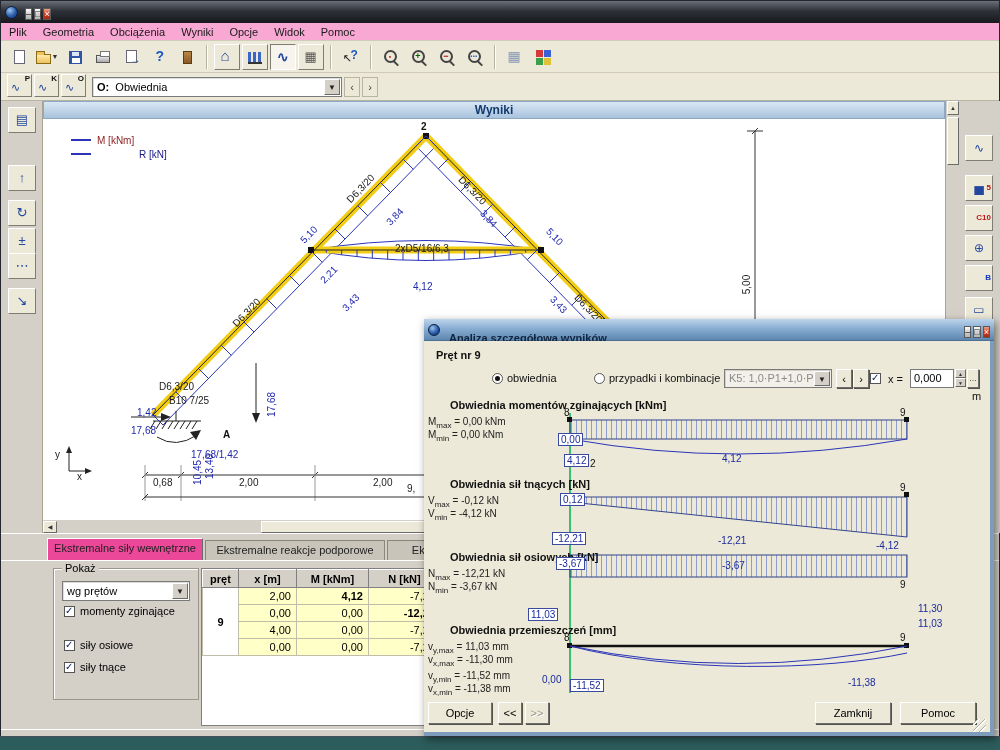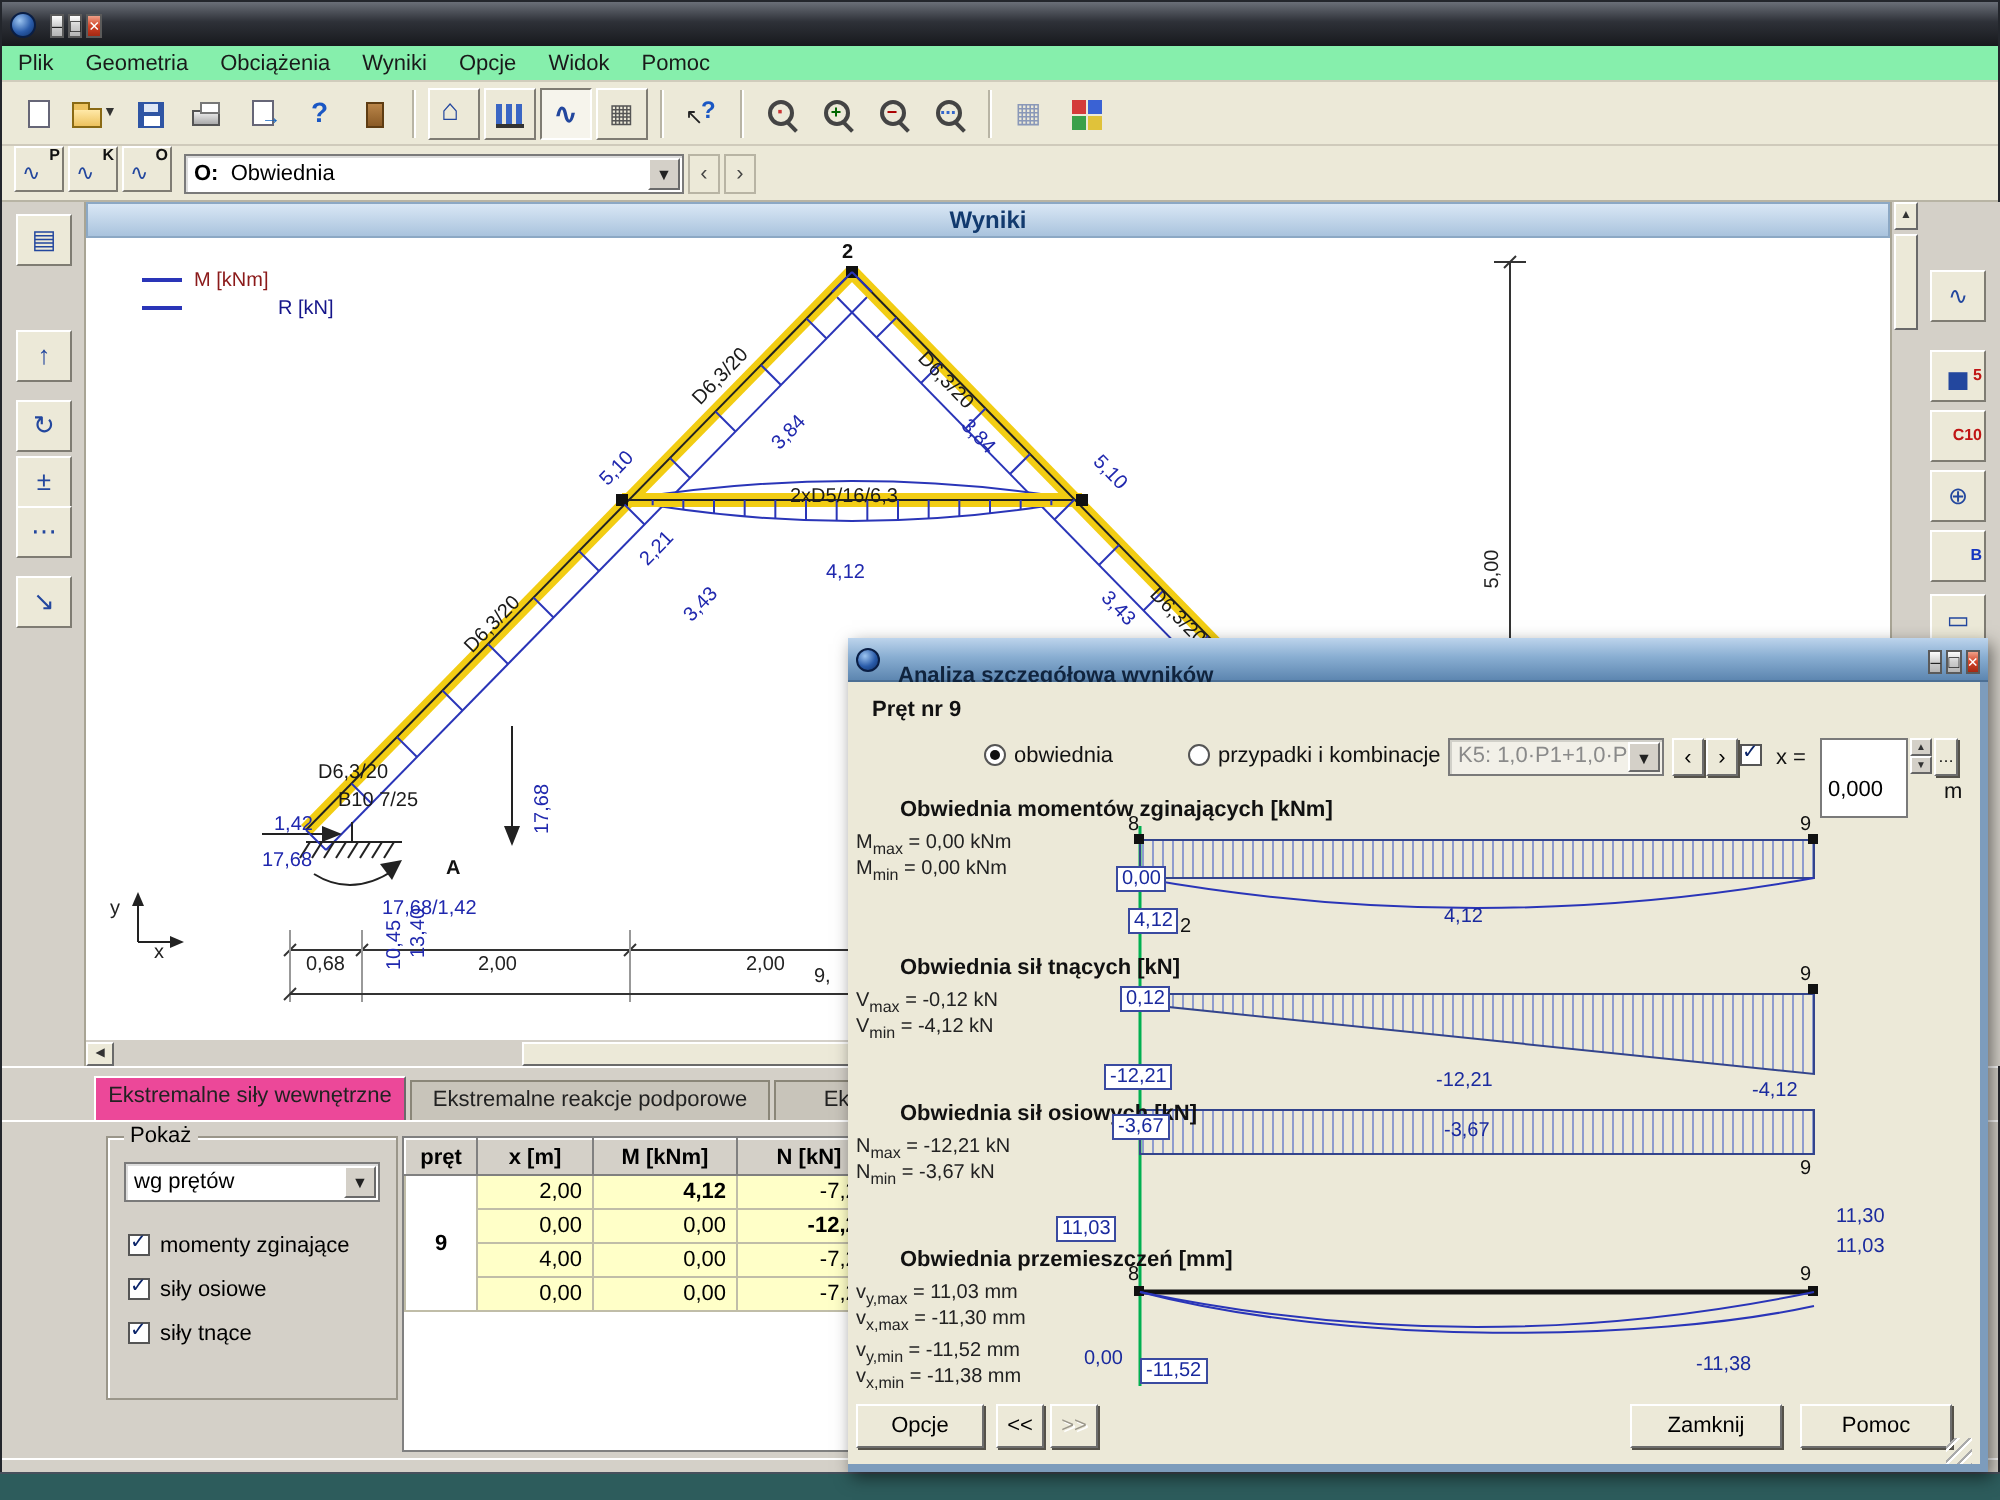--- a/index.html
+++ b/index.html
@@ -5,21 +5,21 @@
   *{margin:0;padding:0;box-sizing:border-box;font-family:"Liberation Sans","DejaVu Sans",sans-serif;}
   html,body{width:1000px;height:750px;overflow:hidden;background:#2d5c5c;}
   .window{position:absolute;left:0;top:6;width:1000px;height:736px;background:#ece9d8;border:1px solid #23262c;box-shadow:0 0 0 1px #47505c;}
   
   .titlebar{position:absolute;left:0;top:0;width:100%;height:22px;background:linear-gradient(180deg,#6a6f78,#2e3138 45%,#17191d);color:#fff;display:flex;align-items:center;padding:0 4px;}
   .appicon{width:13px;height:13px;border-radius:50%;background:radial-gradient(circle at 35% 30%,#9cc4f0,#2a5caa 55%,#0e2f66);border:1px solid #0a1e44;margin-right:5px;flex:none;}
   .tb-title{font-size:11px;font-weight:bold;flex:1;text-shadow:1px 1px 1px #000;}
   .winbtn{width:21px;height:15px;margin-left:2px;background:linear-gradient(#fdfdfd,#cfcfcf 50%,#b5b5b5);border:1px solid #5a5a5a;font-size:9px;line-height:13px;text-align:center;color:#222;}
   .winbtn.close{background:linear-gradient(#f0a088,#d04428 50%,#a52812);color:#fff;}
   
-  .menubar{position:absolute;left:0;top:22px;width:100%;height:18px;background:#86efac;border-bottom:1px solid #d0ccbc;font-size:11px;display:flex;align-items:center;}
+  .menubar{position:absolute;left:0;top:22px;width:100%;height:18px;background:#f9a8d4;border-bottom:1px solid #d0ccbc;font-size:11px;display:flex;align-items:center;}
   .mi{padding:1px 8px;color:#1a1a1a;}
   
   .toolbar{position:absolute;left:0;top:40px;width:100%;height:32px;background:#ece9d8;border-bottom:1px solid #cfcabb;display:flex;align-items:center;padding-left:4px;}
   .tbtn{width:26px;height:26px;background:transparent;border:1px solid transparent;display:inline-flex;align-items:center;justify-content:center;position:relative;margin:0 1px;}
   .tbtn.raised{border:1px solid;border-color:#fff #7f7c73 #7f7c73 #fff;background:#ece9d8;}
   .tbtn.pressed{border-color:#7f7c73 #fff #fff #7f7c73;background:#f6f4ec;}
   .tsep{width:2px;height:24px;border-left:1px solid #b8b4a4;border-right:1px solid #fff;margin:0 5px;}
   .caret{font-size:7px;color:#333;margin-left:1px;}
   .toolbar2{position:absolute;left:0;top:72px;width:100%;height:28px;background:#ece9d8;border-bottom:1px solid #b8b4a4;display:flex;align-items:center;padding-left:6px;}
   .modebtn{width:25px;height:23px;background:#ece9d8;border:1px solid;border-color:#fff #7f7c73 #7f7c73 #fff;position:relative;margin-right:2px;font-size:11px;color:#23479e;}
@@ -77,21 +77,21 @@
   .sec-title{position:absolute;left:26px;font-size:11px;font-weight:bold;color:#111;white-space:nowrap;}
   .sec-line{position:absolute;left:4px;font-size:10px;color:#222;white-space:nowrap;}
   .sec-line sub{font-size:8px;}
   .dl{position:absolute;font-size:10px;white-space:nowrap;}
   .dl.bx{background:#fff;border:1px solid #3a4aa0;color:#1a2a9e;padding:0 2px;line-height:11px;}
   .dl.pl{color:#1a2a9e;}
   .dl.nd{color:#111;}
   .rd{width:11px;height:11px;border:1px solid #555;border-radius:50%;background:#fff;display:inline-block;position:relative;vertical-align:-2px;margin-right:4px;}
   .rd.on::before{content:"";position:absolute;left:2px;top:2px;width:5px;height:5px;border-radius:50%;background:#111;}
   .dlg-label{position:absolute;font-size:11px;color:#111;white-space:nowrap;}
-  .field{position:absolute;background:#fff;border:1px solid #7a7a7a;font-size:11px;padding:19px 3px;}
+  .field{position:absolute;background:#fff;border:1px solid #7a7a7a;font-size:11px;padding:2px 3px;}
   .spin{position:absolute;width:11px;height:19px;}
   .spin div{height:9px;background:#d4d0c8;border:1px solid;border-color:#fff #666 #666 #fff;font-size:5px;text-align:center;line-height:8px;color:#333;}
   .btn3d{position:absolute;background:#ece9d8;border:1px solid;border-color:#fff #6d6d6d #6d6d6d #fff;box-shadow:1px 1px 0 #55524a;font-size:11px;text-align:center;}
   .btn3d.dis{color:#9a968a;text-shadow:1px 1px 0 #fff;}
   .grip{position:absolute;right:0;bottom:0;width:13px;height:13px;background:repeating-linear-gradient(135deg,transparent 0 3px,#aaa 3px 4px,#fff 4px 5px);}
   
   .ic{display:inline-block;width:17px;height:16px;position:relative;font-size:11px;}
   .ic-new{width:11px;height:14px;background:#fff;border:1px solid #667;}
   .ic-open{width:15px;height:10px;margin-top:4px;background:linear-gradient(#ffe9a8,#edc25e);border:1px solid #8a6a14;}
   .ic-open::before{content:"";position:absolute;top:-4px;left:-1px;width:7px;height:3px;background:#edc25e;border:1px solid #8a6a14;border-bottom:none;}
@@ -359,21 +359,21 @@
         <span class="tab" style="left: 204px; width: 180px;">Ekstremalne reakcje podporowe</span>
         <span class="tab" style="left: 386px; width: 120px;">Ekstremalne p</span>
       </div>
     <div class="groupbox">
       <span class="legendtext">Pokaż</span>
       <div class="combo" style="left:8px;top:12px;width:128px;position:absolute;">
         <span class="cval">wg prętów</span>
         <span class="drop">▼</span>
       </div>
       <div id="checks">
-          <label class="checkrow" style="top: 48px;"><span class="cb on"></span><span>momenty zginające</span></label>
+          <label class="checkrow" style="top: 36px;"><span class="cb on"></span><span>momenty zginające</span></label>
           <label class="checkrow" style="top: 70px;"><span class="cb on"></span><span>siły osiowe</span></label>
           <label class="checkrow" style="top: 92px;"><span class="cb on"></span><span>siły tnące</span></label>
         </div>
     </div>
     <div class="tablewrap">
       <table class="res">
         <thead>
             <tr id="res-head">
               <th style="min-width: 36px;">pręt</th>
               <th style="min-width: 58px;">x [m]</th>

